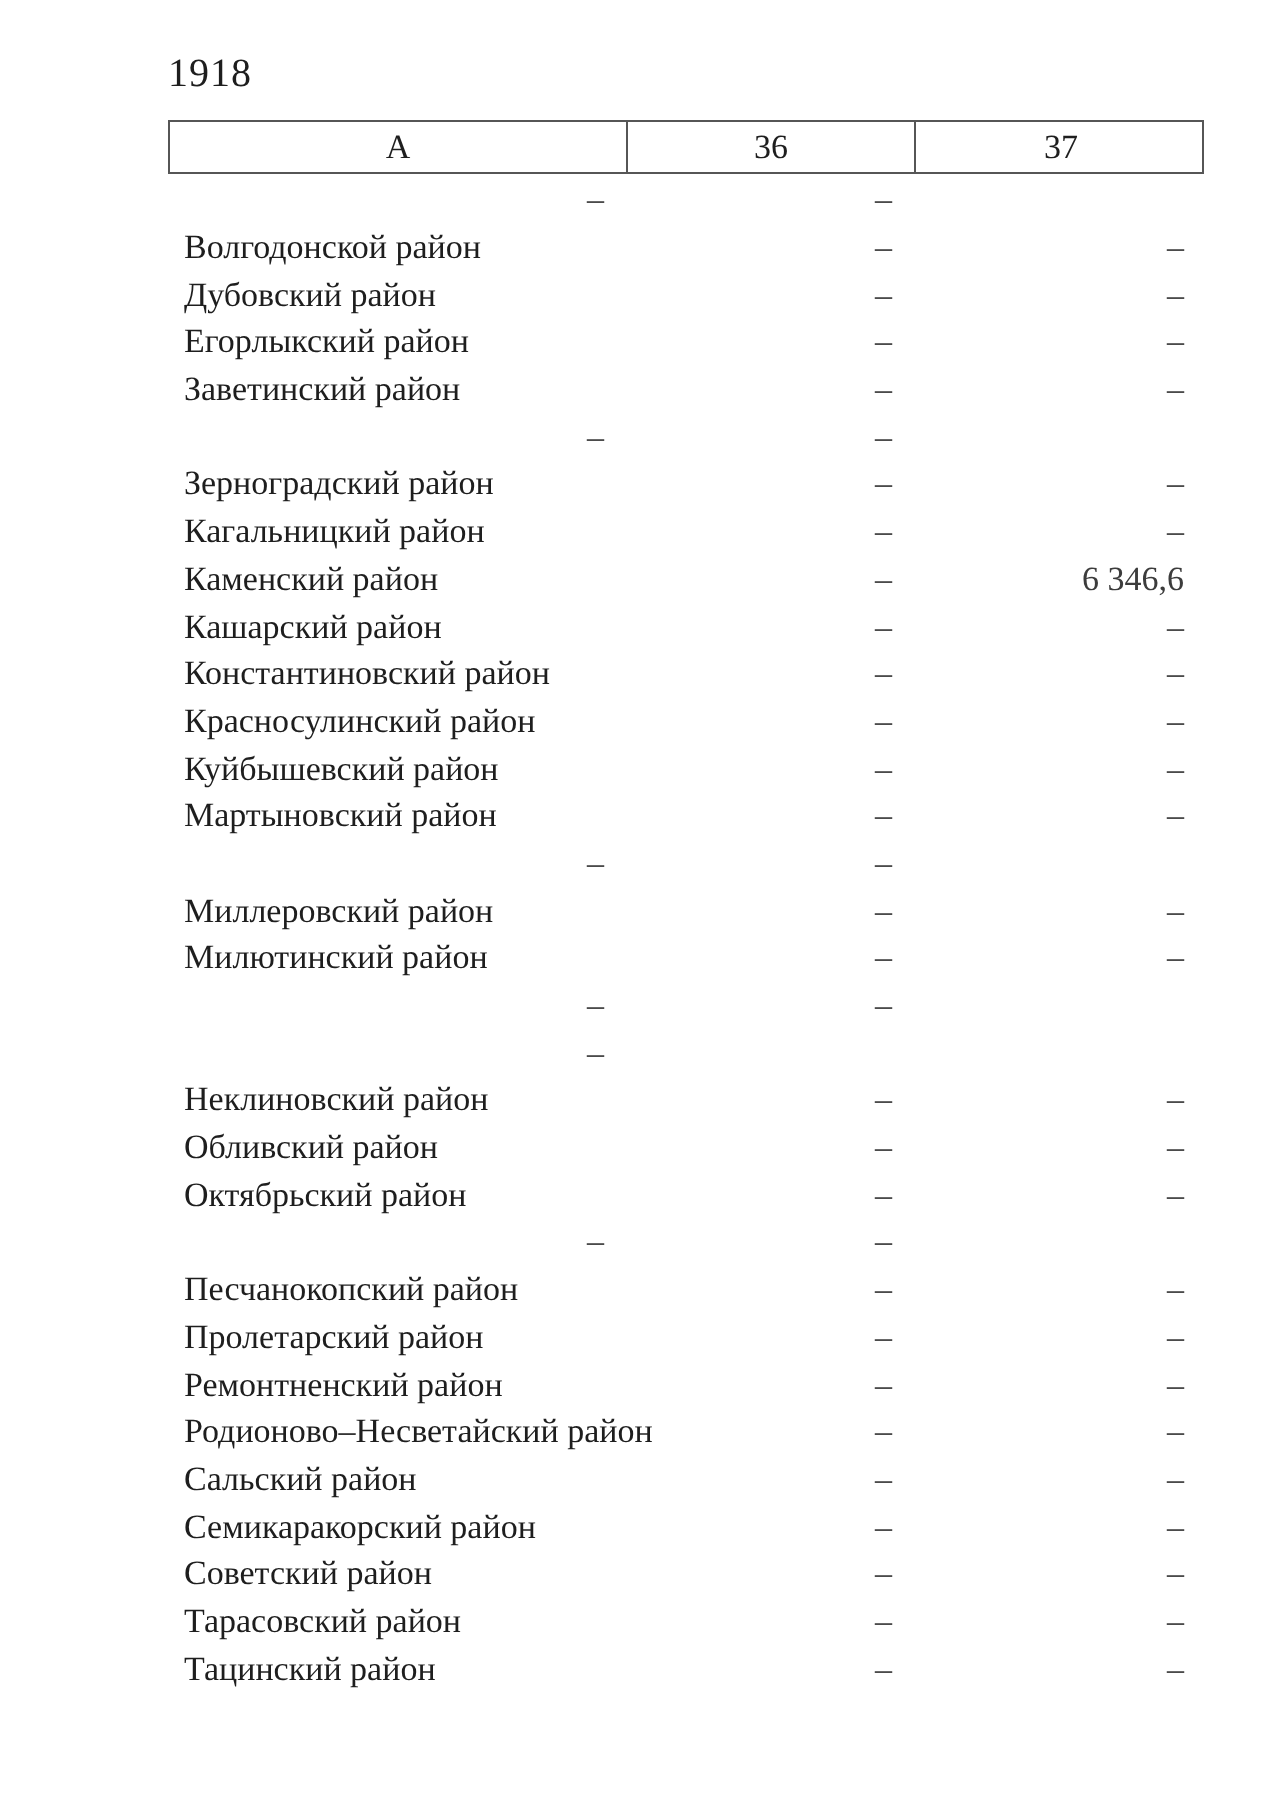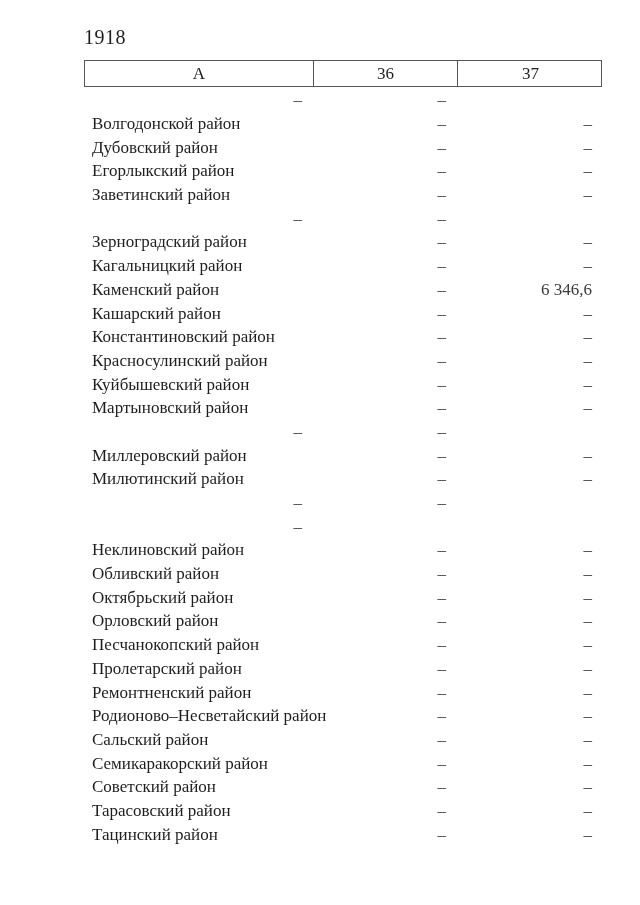--- a/index.html
+++ b/index.html
@@ -183,21 +183,20 @@
     <div class="cell num">–</div>
   </div>
 
   <div class="trow">
     <div class="cell name">Октябрьский район</div>
     <div class="cell num">–</div>
     <div class="cell num">–</div>
   </div>
 
   <div class="trow">
-    <div class="cell name">Орловский район</div>
     <div class="cell num">–</div>
     <div class="cell num">–</div>
   </div>
 
   <div class="trow">
     <div class="cell name">Песчанокопский район</div>
     <div class="cell num">–</div>
     <div class="cell num">–</div>
   </div>
 

